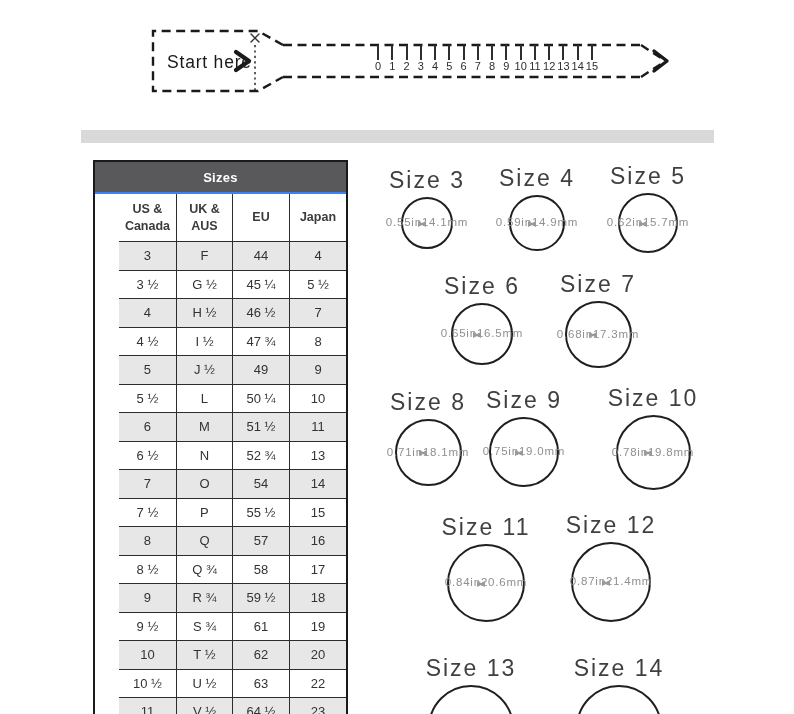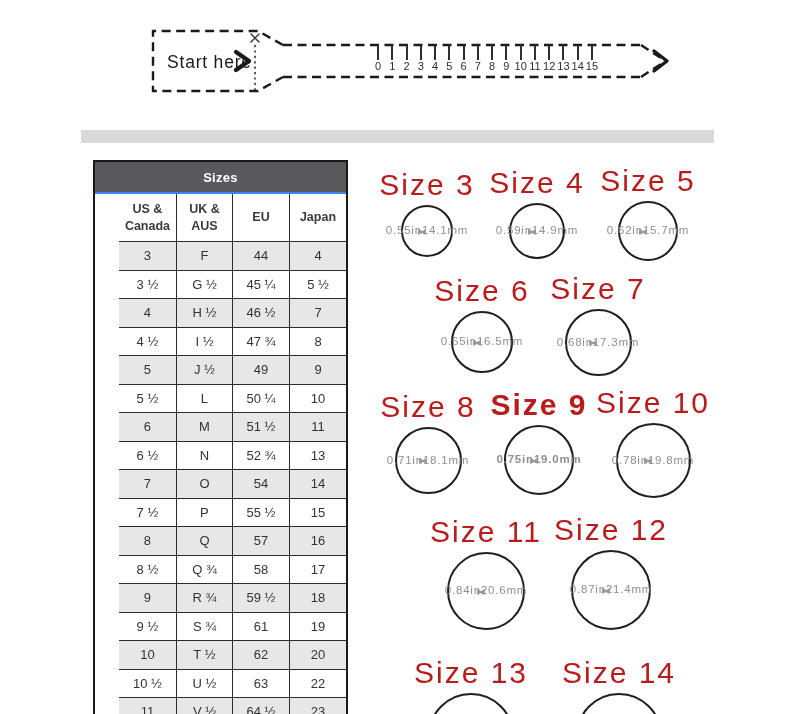--- a/index.html
+++ b/index.html
@@ -40,21 +40,21 @@
     box-sizing: border-box; display: flex; align-items: center; justify-content: center;
     text-align: center; border-right: 1px solid #2c2c2c; border-bottom: 1px solid #2c2c2c;
     font-size: 13px; color: #333; background: #fff;
   }
   .cell.c1 { width: 64px; } .cell.c2 { width: 62px; } .cell.c3 { width: 63px; } .cell.c4 { width: 62px; border-right: none; }
   .tbl-body .cell { height: 28.5px; }
   .tbl-body .tbl-row.alt .cell { background: #e7e7e7; }
 
   
   .ring { position: absolute; width: 120px; text-align: center; }
-  .ring-title { font-size: 30px; color: #b91c1c; letter-spacing: 2px; white-space: nowrap; line-height: 1.1; }
+  .ring-title { font-size: 23px; color: #404040; letter-spacing: 2px; white-space: nowrap; line-height: 1.1; }
   .ring-circle {
     margin: 4px auto 0; border: 2px solid #1f1f1f; border-radius: 50%;
     display: flex; flex-direction: row; align-items: center; justify-content: center;
     box-sizing: border-box; padding: 0 6px;
   }
   .dim-text { font-size: 11.5px; color: #8f8f8f; letter-spacing: 0.8px; line-height: 1.2; }
   .dim-arrow { position: relative; width: 100%; height: 0; border-top: 1px solid #9a9a9a; margin: 2px 0; }
   .dim-arrow::before {
     content: ''; position: absolute; left: -2px; top: -3px;
     border-top: 3px solid transparent; border-bottom: 3px solid transparent; border-right: 6px solid #9a9a9a;
@@ -350,21 +350,21 @@
 
   <div class="ring" style="left:368px; top:390px;">
     <div class="ring-title">Size 8</div>
     <div class="ring-circle" style="width:67px; height:67px;text-align:right;">
       <div class="dim-text">0.71in</div>
       <div class="dim-arrow"></div>
       <div class="dim-text">18.1mm</div>
     </div>
   </div>
 
-  <div class="ring" style="left:479px; top:388px;font-weight:bold;">
+  <div class="ring" style="left:464px; top:388px;">
     <div class="ring-title">Size 9</div>
     <div class="ring-circle" style="width:70px; height:70px;">
       <div class="dim-text">0.75in</div>
       <div class="dim-arrow"></div>
       <div class="dim-text">19.0mm</div>
     </div>
   </div>
 
   <div class="ring" style="left:593px; top:386px;">
     <div class="ring-title">Size 10</div>

